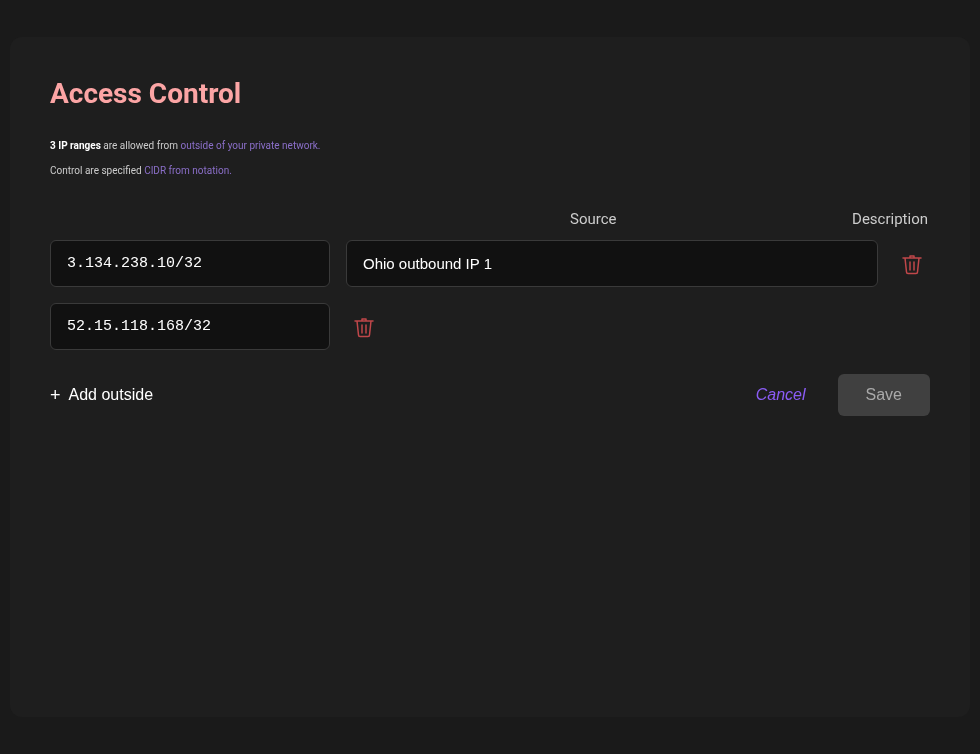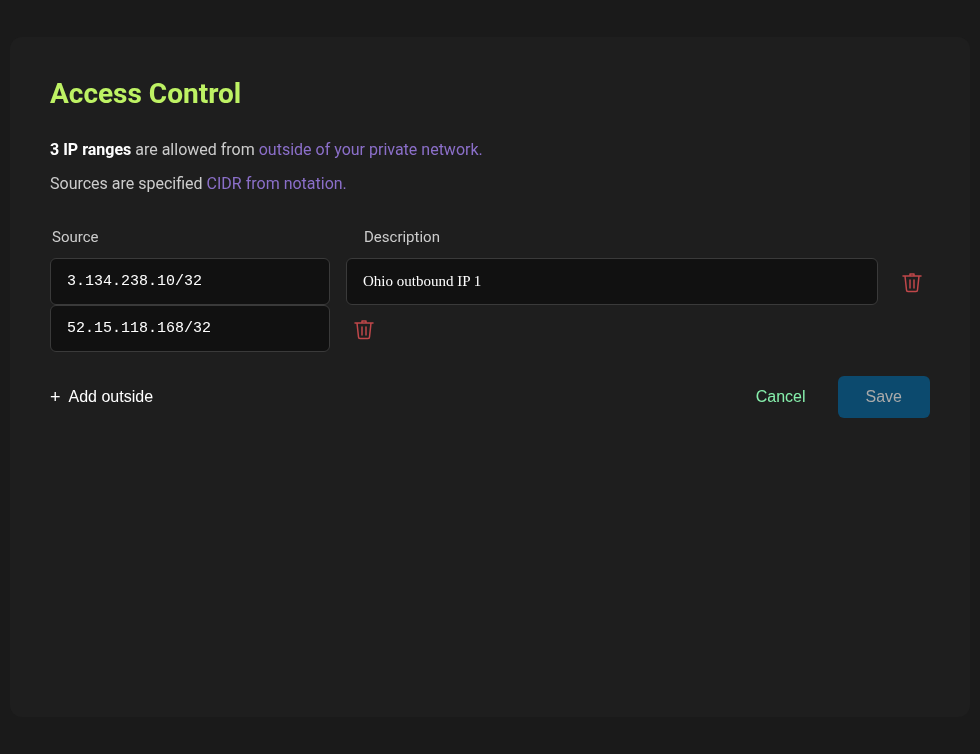--- a/index.html
+++ b/index.html
@@ -24,66 +24,68 @@
       border-radius: 12px;
       padding: 40px 40px 32px 40px;
       width: 960px;
       min-height: 680px;
       position: relative;
     }
 
     .title {
       font-size: 28px;
       font-weight: 700;
-      color: #bef264;
+      color: #fca5a5;
       margin-bottom: 28px;
     }
 
     .description-block {
       margin-bottom: 32px;
     }
 
     .description-line {
-      font-size: 16px;
+      font-size: 10px;
       color: #cccccc;
       margin-bottom: 10px;
       line-height: 1.5;
     }
 
     .description-line strong {
       color: #ffffff;
       font-weight: 700;
     }
 
     .link {
       color: #8b6fc9;
       text-decoration: none;
     }
 
     .table-header {
       display: flex;
-      gap: 32px;
+      gap: 2px;
       margin-bottom: 12px;
       padding: 0 2px;
+      justify-content: flex-end;
     }
 
     .col-header {
       font-size: 15px;
       color: #cccccc;
       font-weight: 400;
     }
 
     .col-source-header {
       width: 280px;
     }
 
     .ip-row {
       display: flex;
       gap: 16px;
       align-items: center;
+      margin-bottom: 16px;
     }
 
     .ip-input {
       width: 280px;
       background-color: #111111;
       border: 1px solid #3a3a3a;
       border-radius: 6px;
       padding: 14px 16px;
       color: #ffffff;
       font-size: 15px;
@@ -92,21 +94,21 @@
     }
 
     .desc-input {
       flex: 1;
       background-color: #111111;
       border: 1px solid #3a3a3a;
       border-radius: 6px;
       padding: 14px 16px;
       color: #ffffff;
       font-size: 15px;
-      font-family: Liberation Serif, serif;
+      font-family: Liberation Sans, sans-serif;
       outline: none;
     }
 
     .delete-btn {
       background: none;
       border: none;
       cursor: pointer;
       padding: 8px;
       display: flex;
       align-items: center;
@@ -149,27 +151,28 @@
     .footer-actions {
       display: flex;
       gap: 12px;
       align-items: center;
     }
 
     .cancel-btn {
       background: none;
       border: none;
       cursor: pointer;
-      color: #86efac;
+      color: #8b5cf6;
       font-size: 16px;
       padding: 12px 20px;
+      font-style: italic;
     }
 
     .save-btn {
-      background-color: #0c4a6e;
+      background-color: #404040;
       border: none;
       border-radius: 6px;
       cursor: pointer;
       color: #aaaaaa;
       font-size: 16px;
       font-weight: 500;
       padding: 12px 28px;
     }
   </style>
 </head>
@@ -178,21 +181,21 @@
 <div class="modal">
   <h1 class="title">Access Control</h1>
 
   <div class="description-block">
     <p class="description-line">
       <strong>3 IP ranges</strong>
       <span> are allowed from </span>
       <a href="#" class="link">outside of your private network.</a>
     </p>
     <p class="description-line">
-      <span>Sources are specified </span>
+      <span>Control are specified </span>
       <a href="#" class="link">CIDR from notation.</a>
     </p>
   </div>
 
   <div class="table-header">
     <div class="col-header col-source-header">Source</div>
     <div class="col-header">Description</div>
   </div>
 
   <div>

